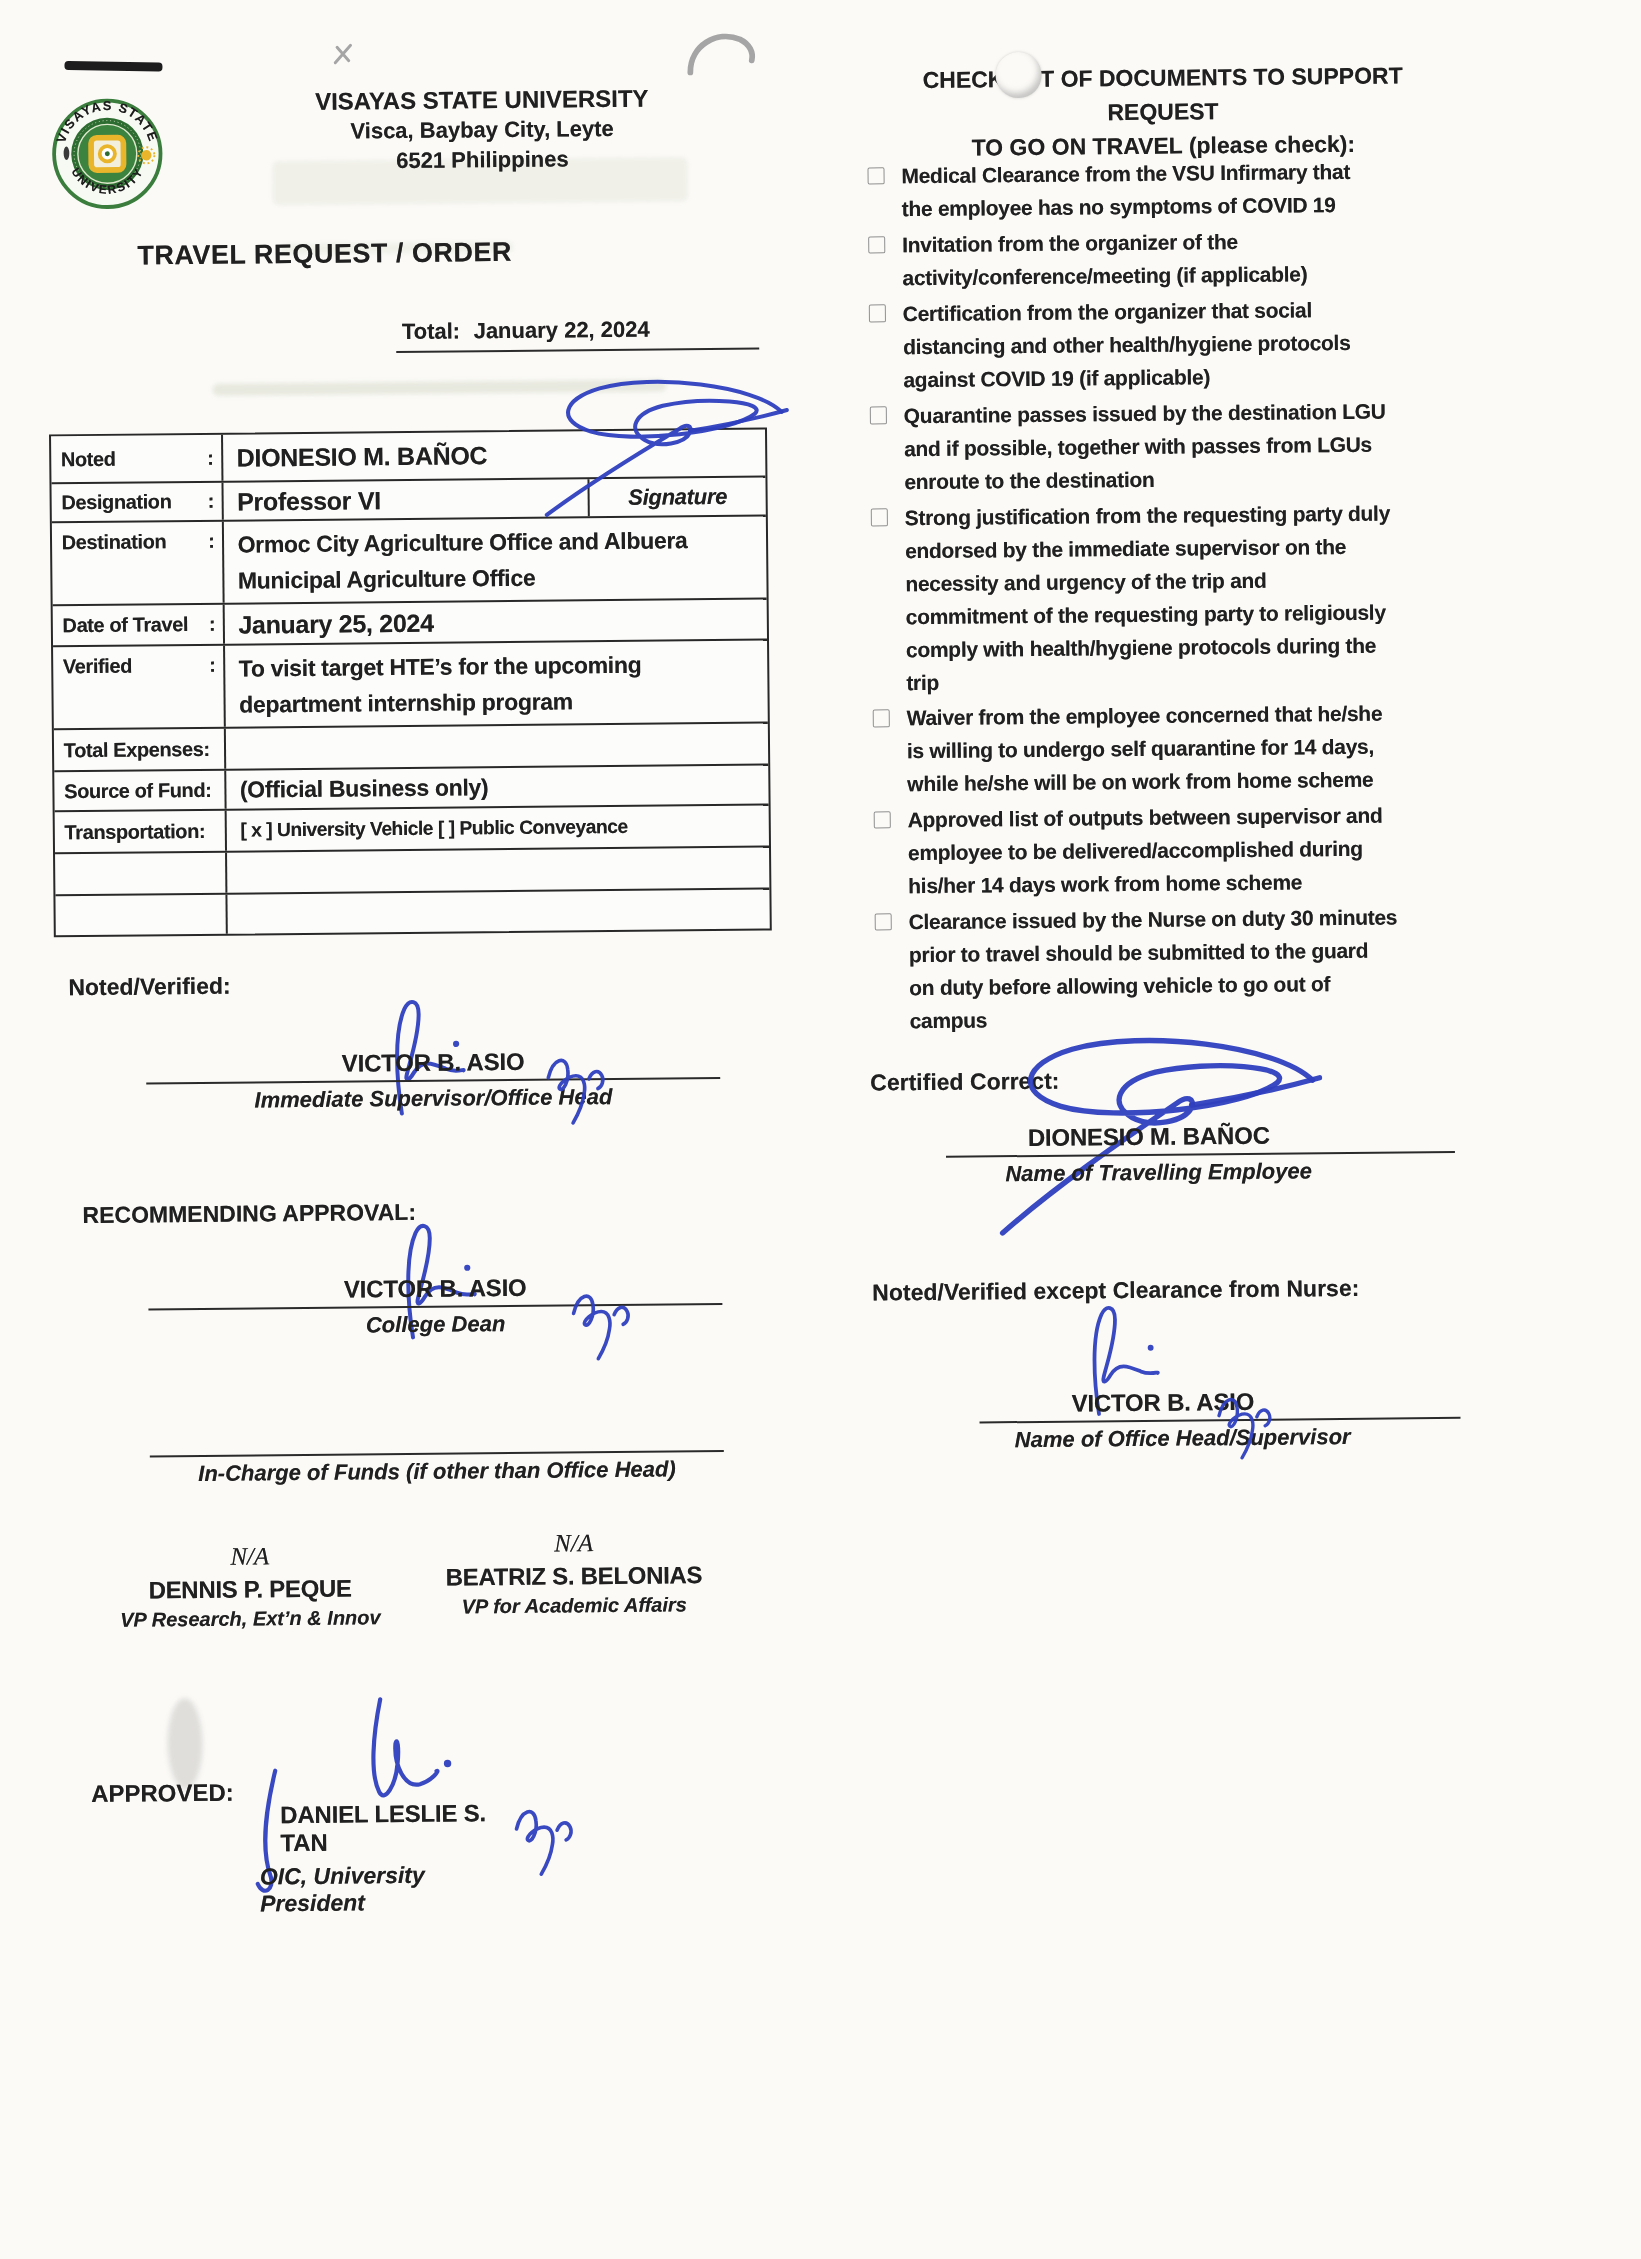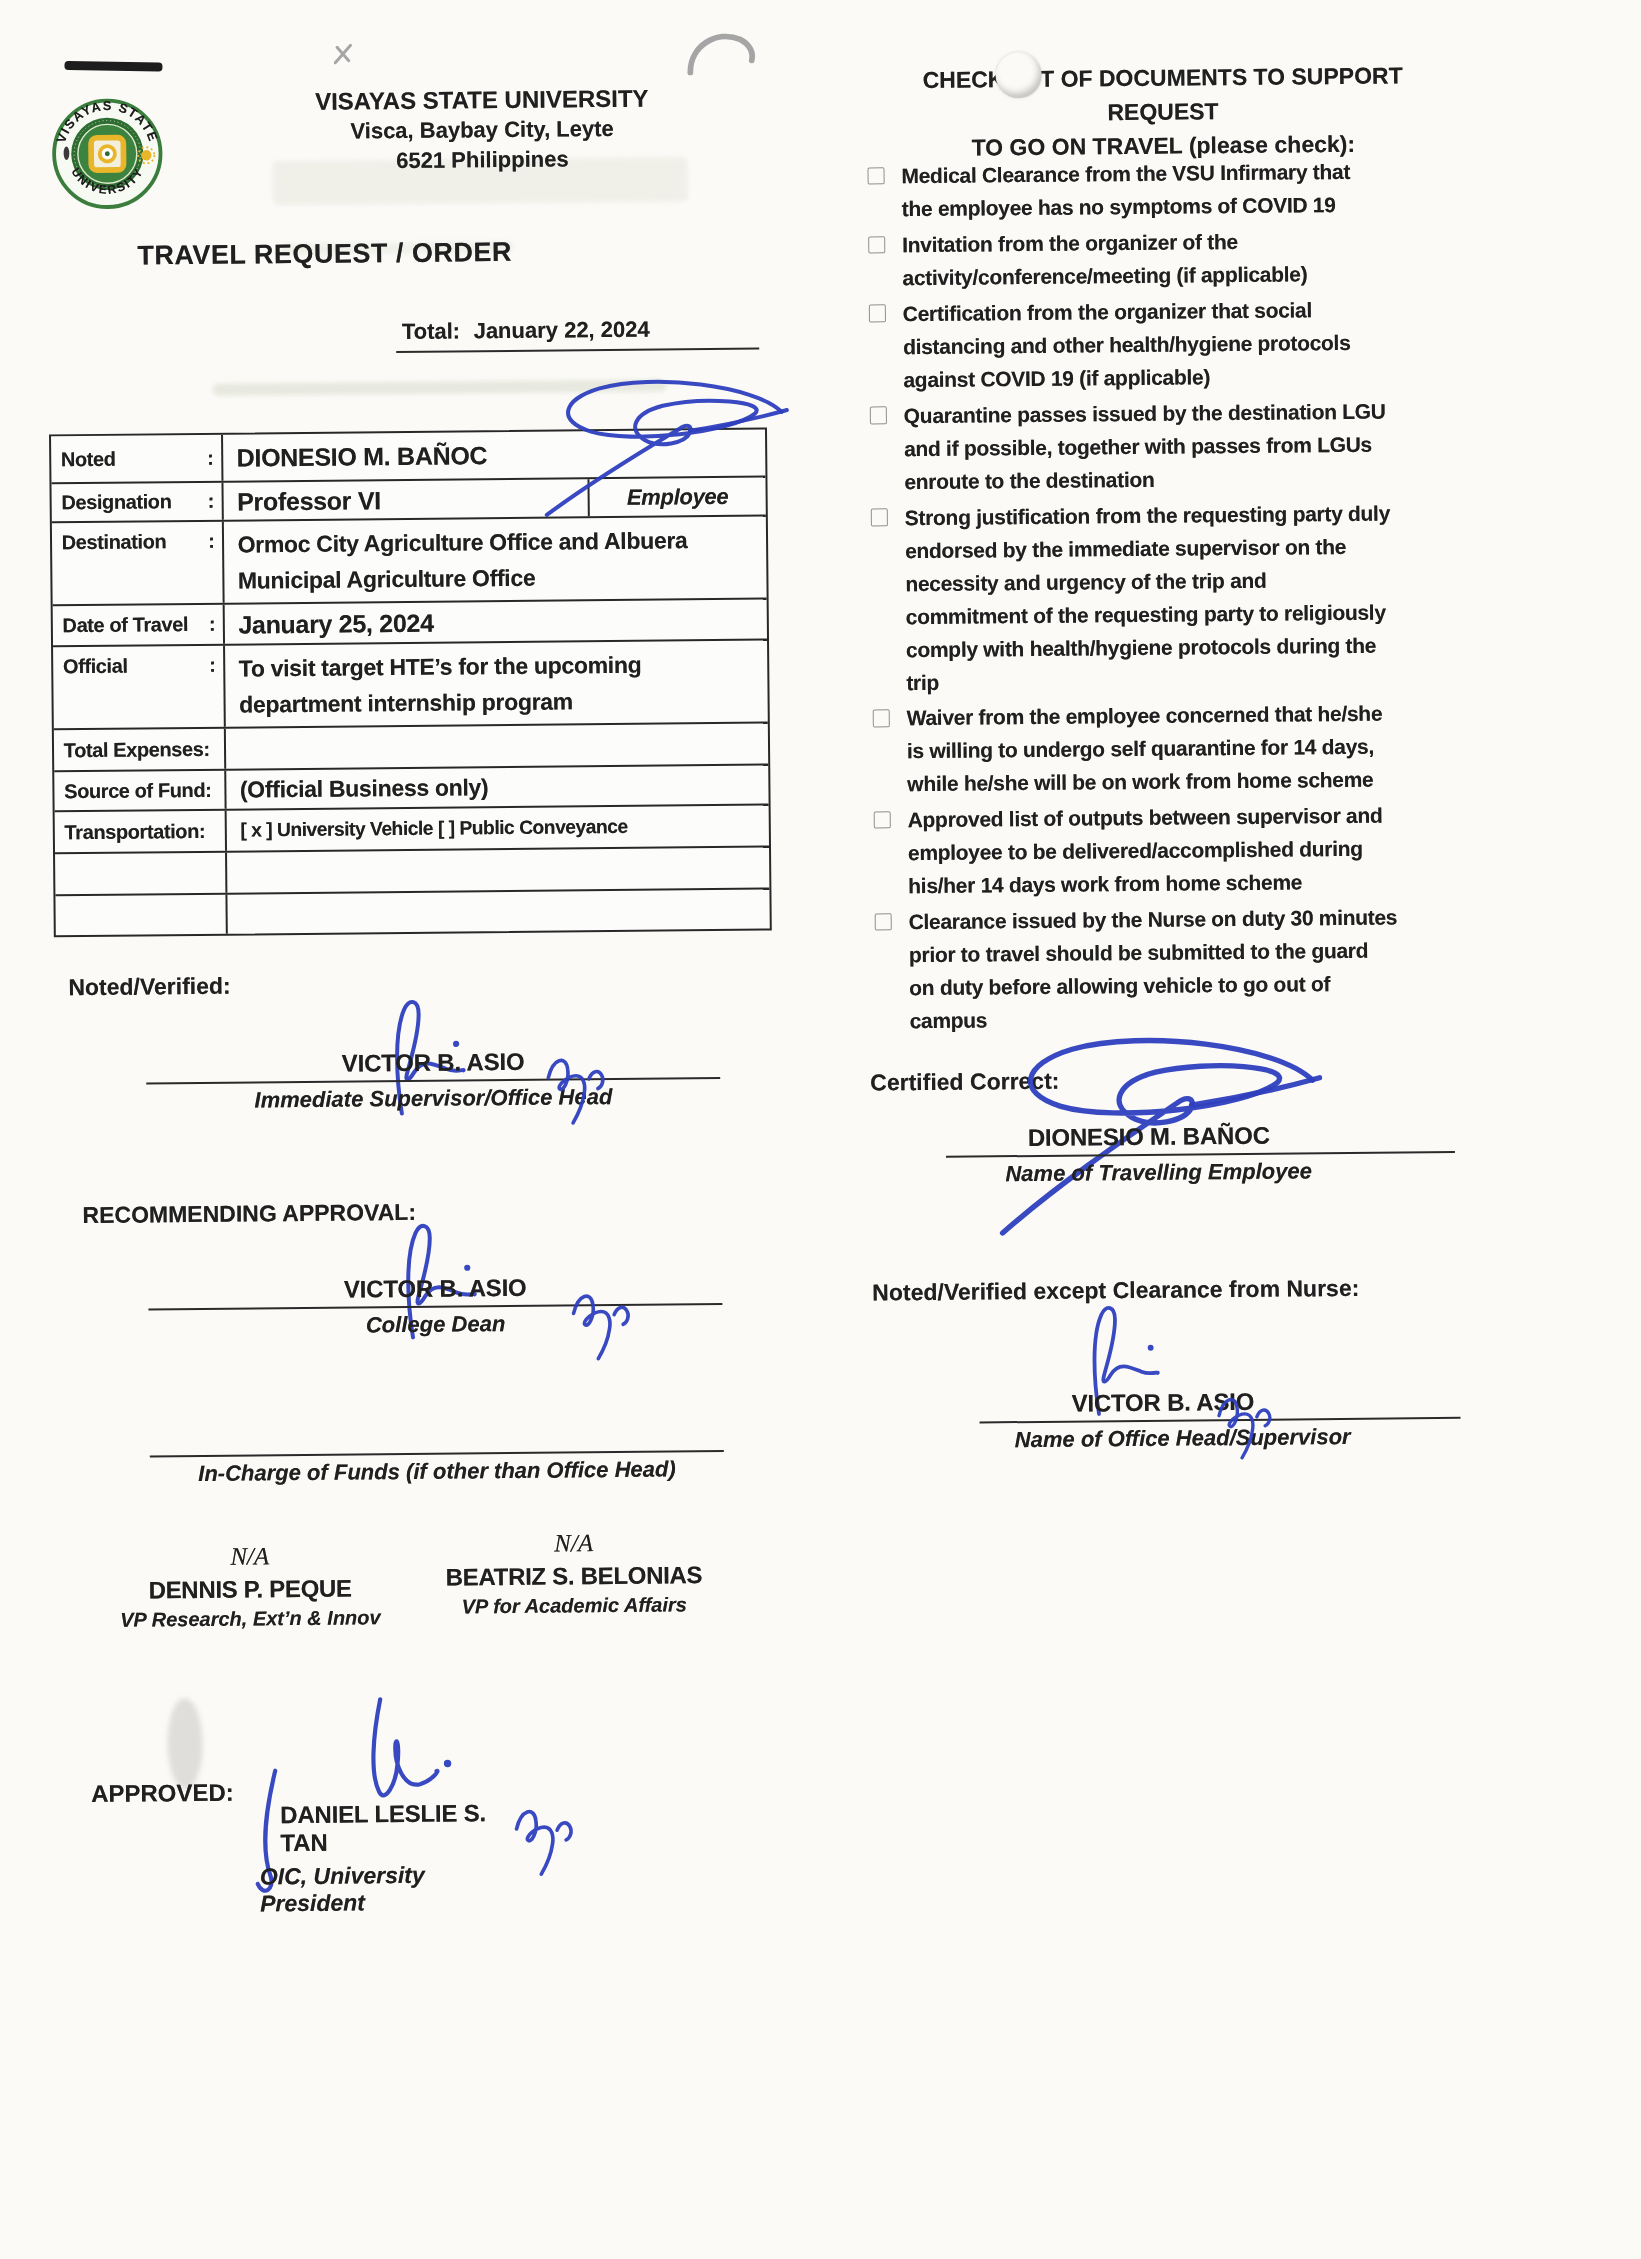--- a/index.html
+++ b/index.html
@@ -123,41 +123,41 @@
             <span>:</span>
           </div>
       <div class="tvalue lg">DIONESIO M. BAÑOC</div>
     </div>
     <div class="trow" style="height:39px;">
       <div class="tlabel">
             <span>Designation</span>
             <span>:</span>
           </div>
       <div class="tvalue lg"><span>Professor VI</span>
-        <div class="sigbox"><span>Employee</span></div>
+        <div class="sigbox"><span>Signature</span></div>
       </div>
     </div>
     <div class="trow top" style="height:83px;">
       <div class="tlabel">
             <span>Destination</span>
             <span>:</span>
           </div>
       <div class="tvalue">Ormoc City Agriculture Office and Albuera
 Municipal Agriculture Office</div>
     </div>
     <div class="trow" style="height:41px;">
       <div class="tlabel">
             <span>Date of Travel</span>
             <span>:</span>
           </div>
       <div class="tvalue lg">January 25, 2024</div>
     </div>
     <div class="trow top" style="height:83px;">
       <div class="tlabel">
-            <span>Official</span>
+            <span>Verified</span>
             <span>:</span>
           </div>
       <div class="tvalue">To visit target HTE’s for the upcoming
 department internship program</div>
     </div>
     <div class="trow" style="height:42px;">
       <div class="tlabel">
             <span>Total Expenses:</span>
             <span></span>
           </div>

